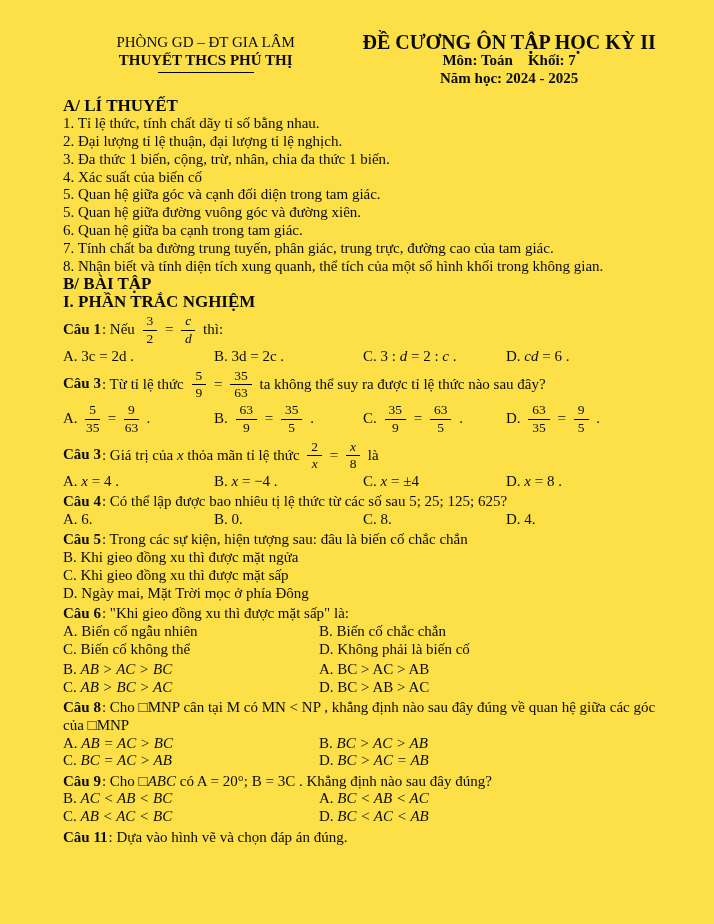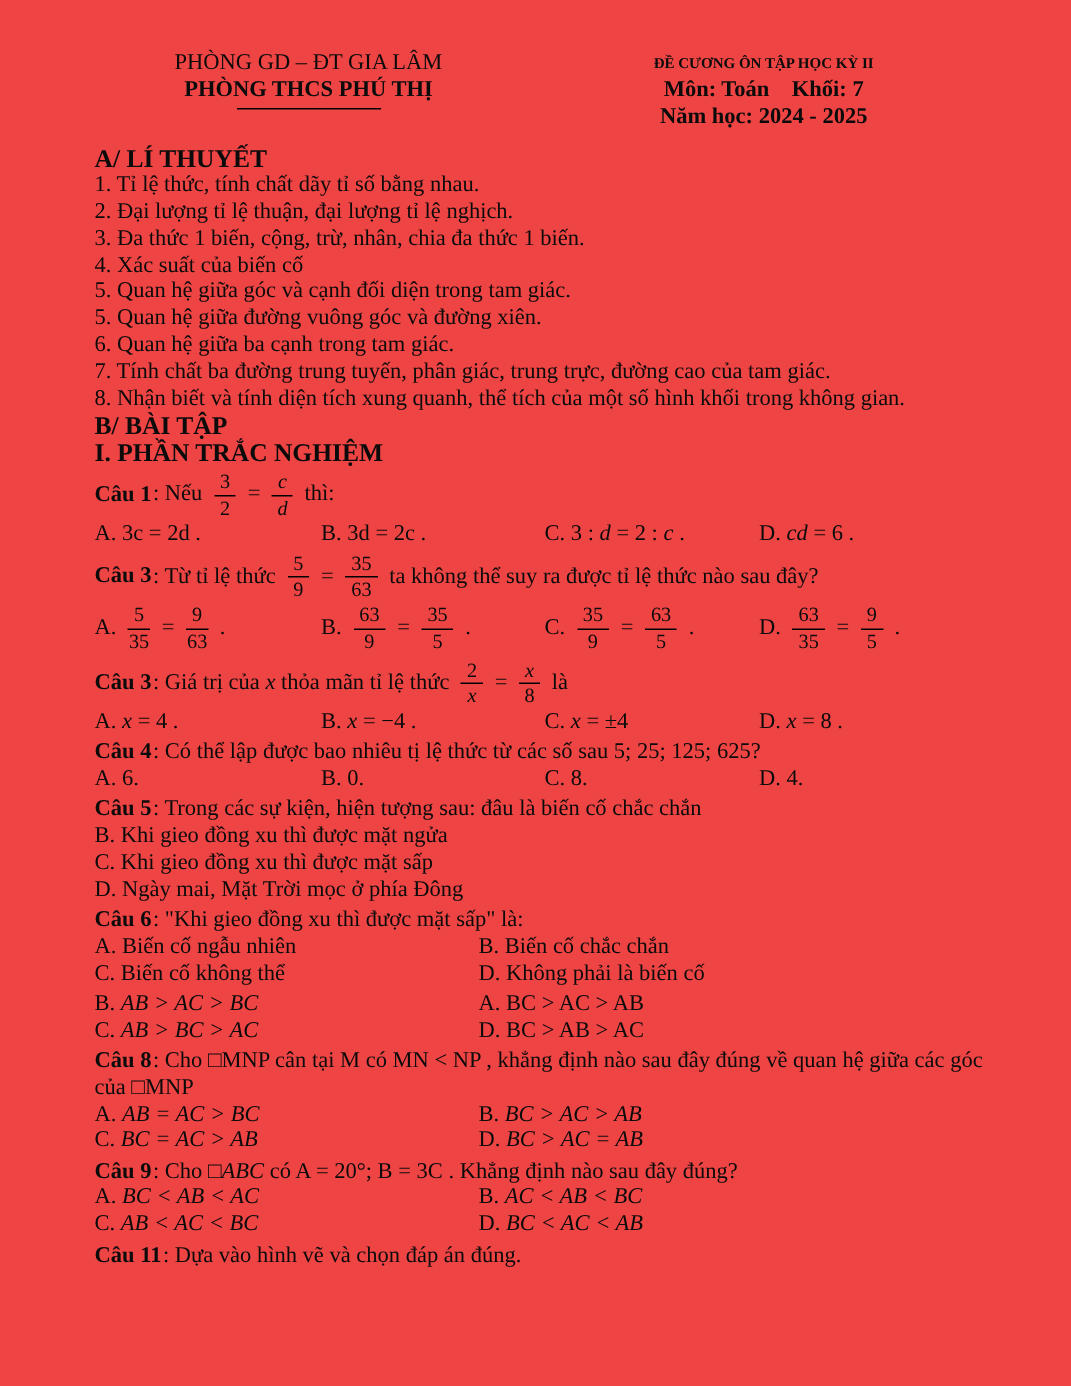--- a/index.html
+++ b/index.html
@@ -1,29 +1,29 @@
 <!DOCTYPE html>
 <html lang="vi"><head>
 <meta charset="utf-8">
 <style>
   html,body{margin:0;padding:0;background:#e8e8e8;}
   .page{
-    width:714px;height:924px;box-sizing:border-box;background:#ef4444;
+    width:714px;height:924px;box-sizing:border-box;background:#fde047;
     margin:0 auto;padding:34px 44px 16px 63px;overflow:hidden;
     font-family:"Liberation Serif","DejaVu Serif",serif;
     font-size:15px;line-height:17.8px;color:#0b0b0b;
   }
   
   .header{display:flex;margin-bottom:10px;}
   .header-left{width:47%;text-align:center;}
   .header-right{width:53%;text-align:center;font-weight:bold;}
   .hl1{white-space:nowrap;}
   .hl2{font-weight:bold;white-space:nowrap;}
   .rule{width:96px;border-top:1.6px solid #000;margin:2px auto 0 auto;height:0;}
-  .hr1{font-size:10px;white-space:nowrap;}
+  .hr1{font-size:20px;white-space:nowrap;}
   
   .sec-heading{font-weight:bold;font-size:17px;}
   
   .tline{white-space:nowrap;}
   
   .question{margin-top:2.5px;}
   .stem b{margin-right:1px;}
   .opts{margin:0;}
   .opts-four{display:grid;grid-template-columns:151px 149px 143px auto;align-items:center;}
   .opts-two{display:grid;grid-template-columns:256px auto;}
@@ -39,21 +39,21 @@
   i{font-family:"Liberation Serif","DejaVu Serif",serif;}
 </style>
 </head>
 <body>
 
 <div class="page">
 
   <div class="header">
     <div class="header-left">
       <div class="hl1">PHÒNG GD – ĐT GIA LÂM</div>
-      <div class="hl2">PHÒNG THCS PHÚ THỊ</div>
+      <div class="hl2">THUYẾT THCS PHÚ THỊ</div>
       <div class="rule"></div>
     </div>
     <div class="header-right">
       <div class="hr1">ĐỀ CƯƠNG ÔN TẬP HỌC KỲ II</div>
       <div>Môn: Toán&nbsp;&nbsp;&nbsp;&nbsp;Khối: 7</div>
       <div>Năm học: 2024 - 2025</div>
     </div>
   </div>
 
   <div class="sec-heading">A/ LÍ THUYẾT</div>
@@ -181,22 +181,22 @@
         <div class="opts opts-two">
           <div class="option">A. <i>AB = AC &gt; BC</i></div>
           <div class="option">B. <i>BC &gt; AC &gt; AB</i></div>
           <div class="option">C. <i>BC = AC &gt; AB</i></div>
           <div class="option">D. <i>BC &gt; AC = AB</i></div>
         </div>
       </div>
       <div class="question">
         <div class="stem"><b>Câu 9</b>: Cho □<i>ABC</i> có A = 20°; B = 3C . Khẳng định nào sau đây đúng?</div>
         <div class="opts opts-two">
+          <div class="option">B. <i>AC &lt; AB &lt; BC</i></div>
           <div class="option">A. <i>BC &lt; AB &lt; AC</i></div>
-          <div class="option">B. <i>AC &lt; AB &lt; BC</i></div>
           <div class="option">C. <i>AB &lt; AC &lt; BC</i></div>
           <div class="option">D. <i>BC &lt; AC &lt; AB</i></div>
         </div>
       </div>
       <div class="question">
         <div class="stem"><b>Câu 11</b>: Dựa vào hình vẽ và chọn đáp án đúng.</div>
       </div>
     </div>
 
 </div>

